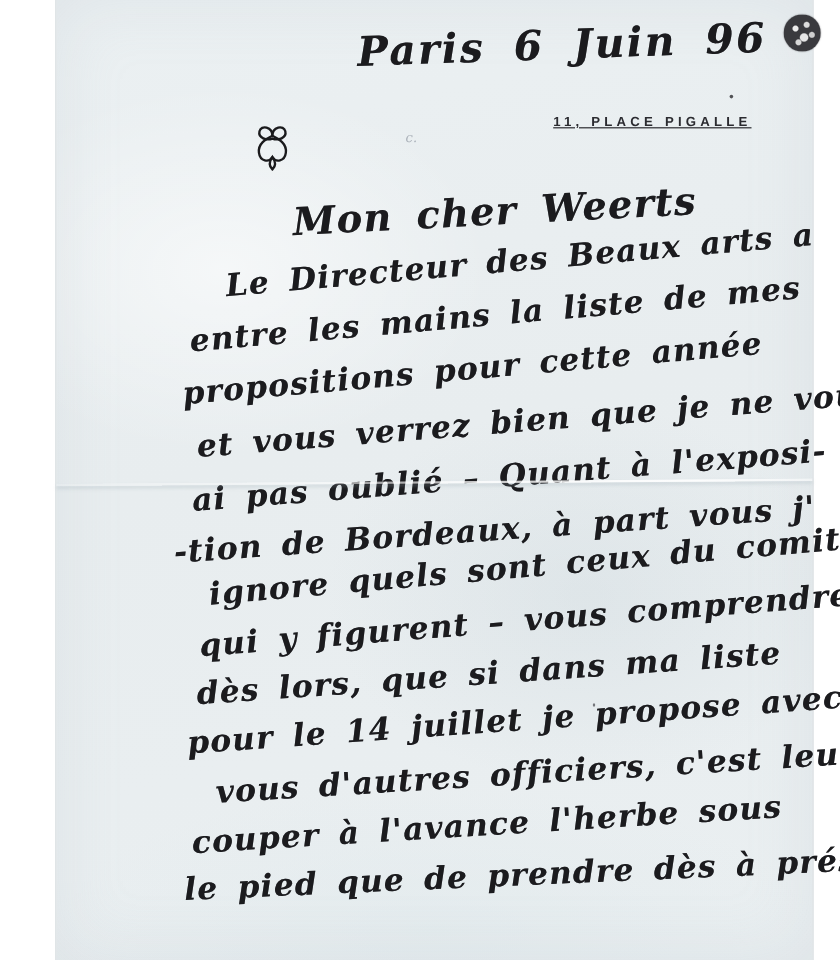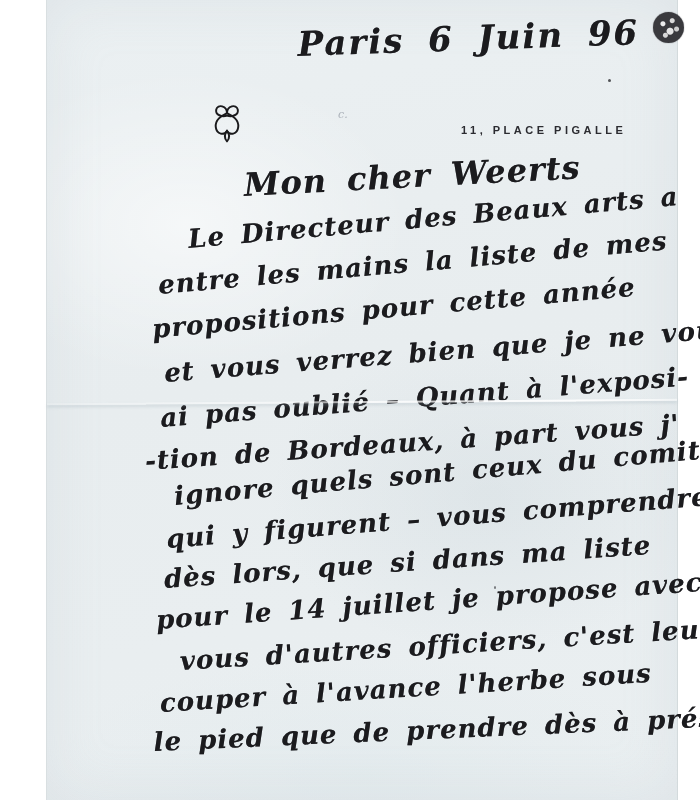--- a/index.html
+++ b/index.html
@@ -62,27 +62,28 @@
     transform: rotate(-3deg);
   }
   .bl {
     font-size: 26px;
     letter-spacing: 1px;
     word-spacing: 6px;
   }
   
   .address {
     position: absolute;
-    left: 414px; top: 124px;
+    left: 414px; top: 96px;
     font-family: "Liberation Sans", sans-serif;
     font-size: 11px;
     font-weight: 700;
     letter-spacing: 3.5px;
     color: #2b2b30;
     white-space: nowrap;
+    text-decoration: underline;
   }
   .faint-mark {
     position: absolute;
     left: 291px; top: 108px;
     font-family: "DejaVu Serif", serif;
     font-style: italic;
     font-size: 11px;
     color: rgba(120,128,140,0.55);
   }
   

